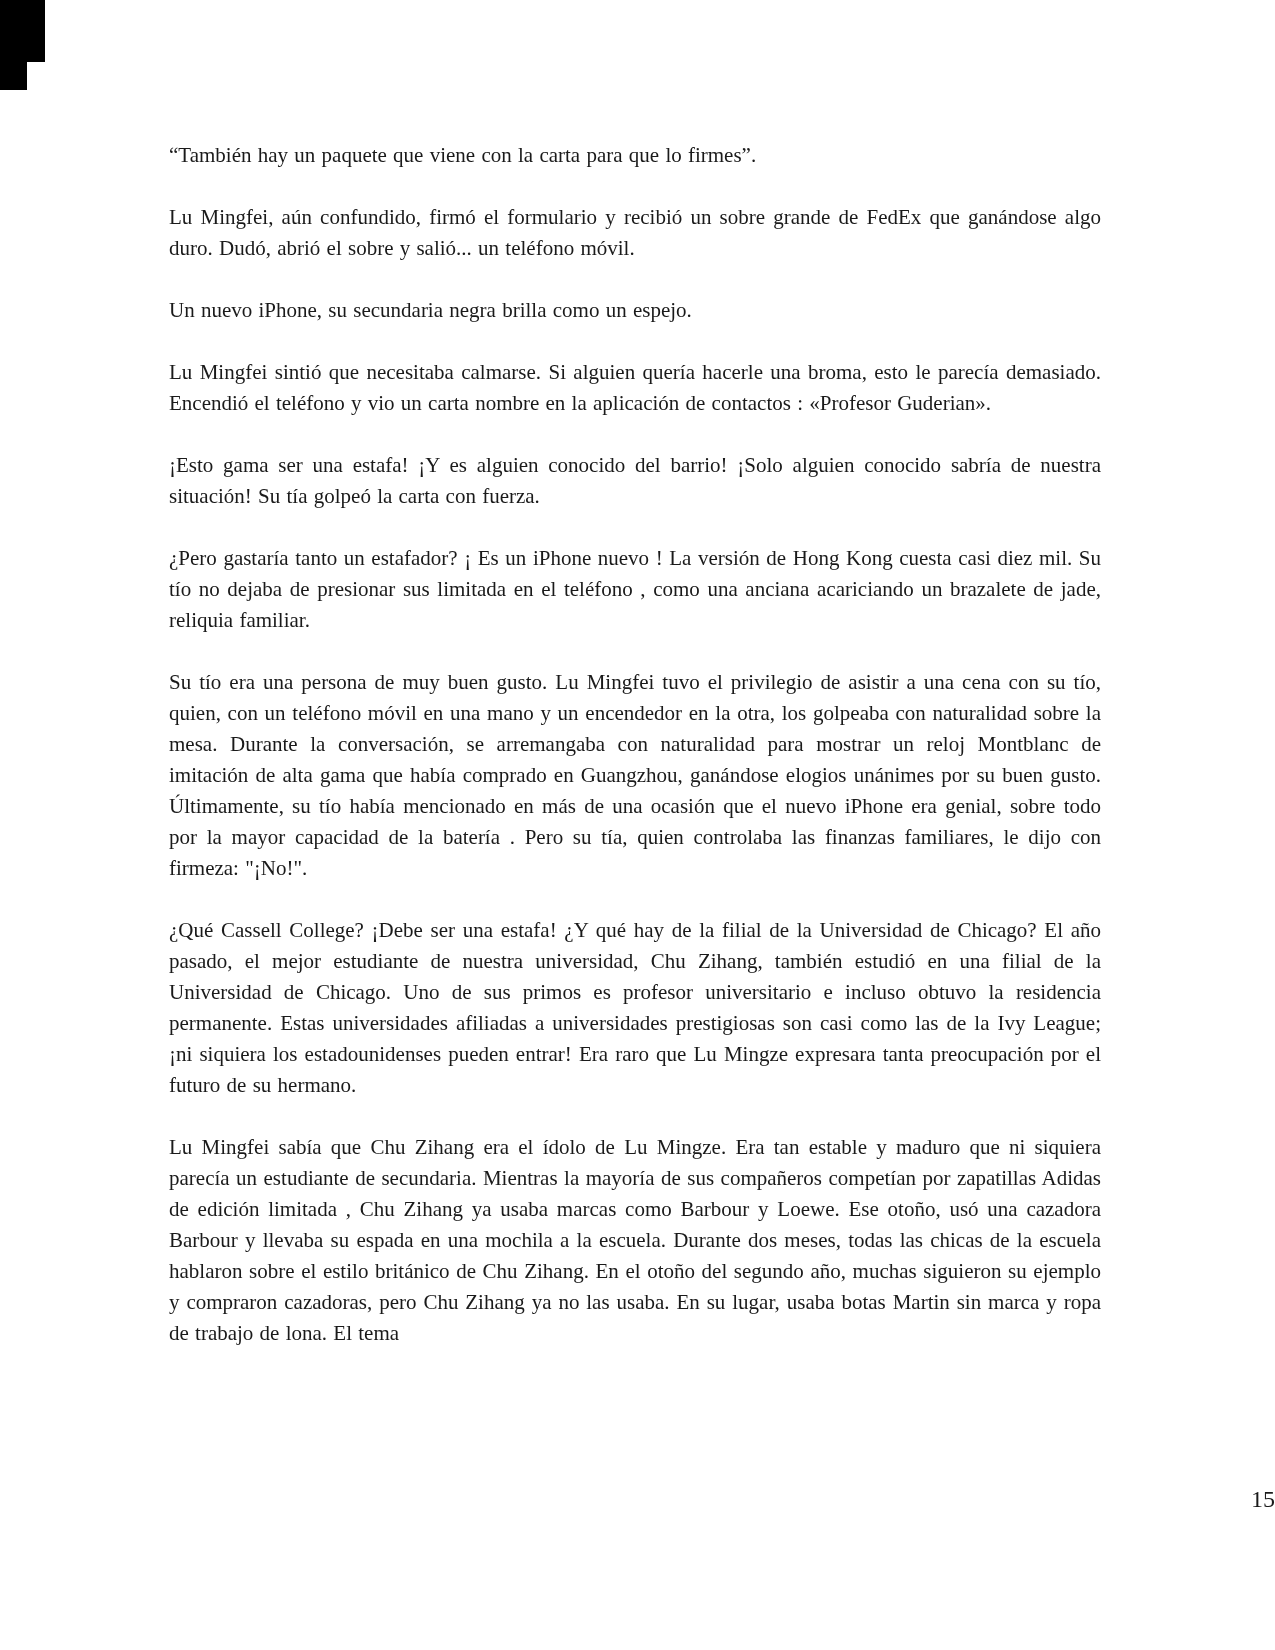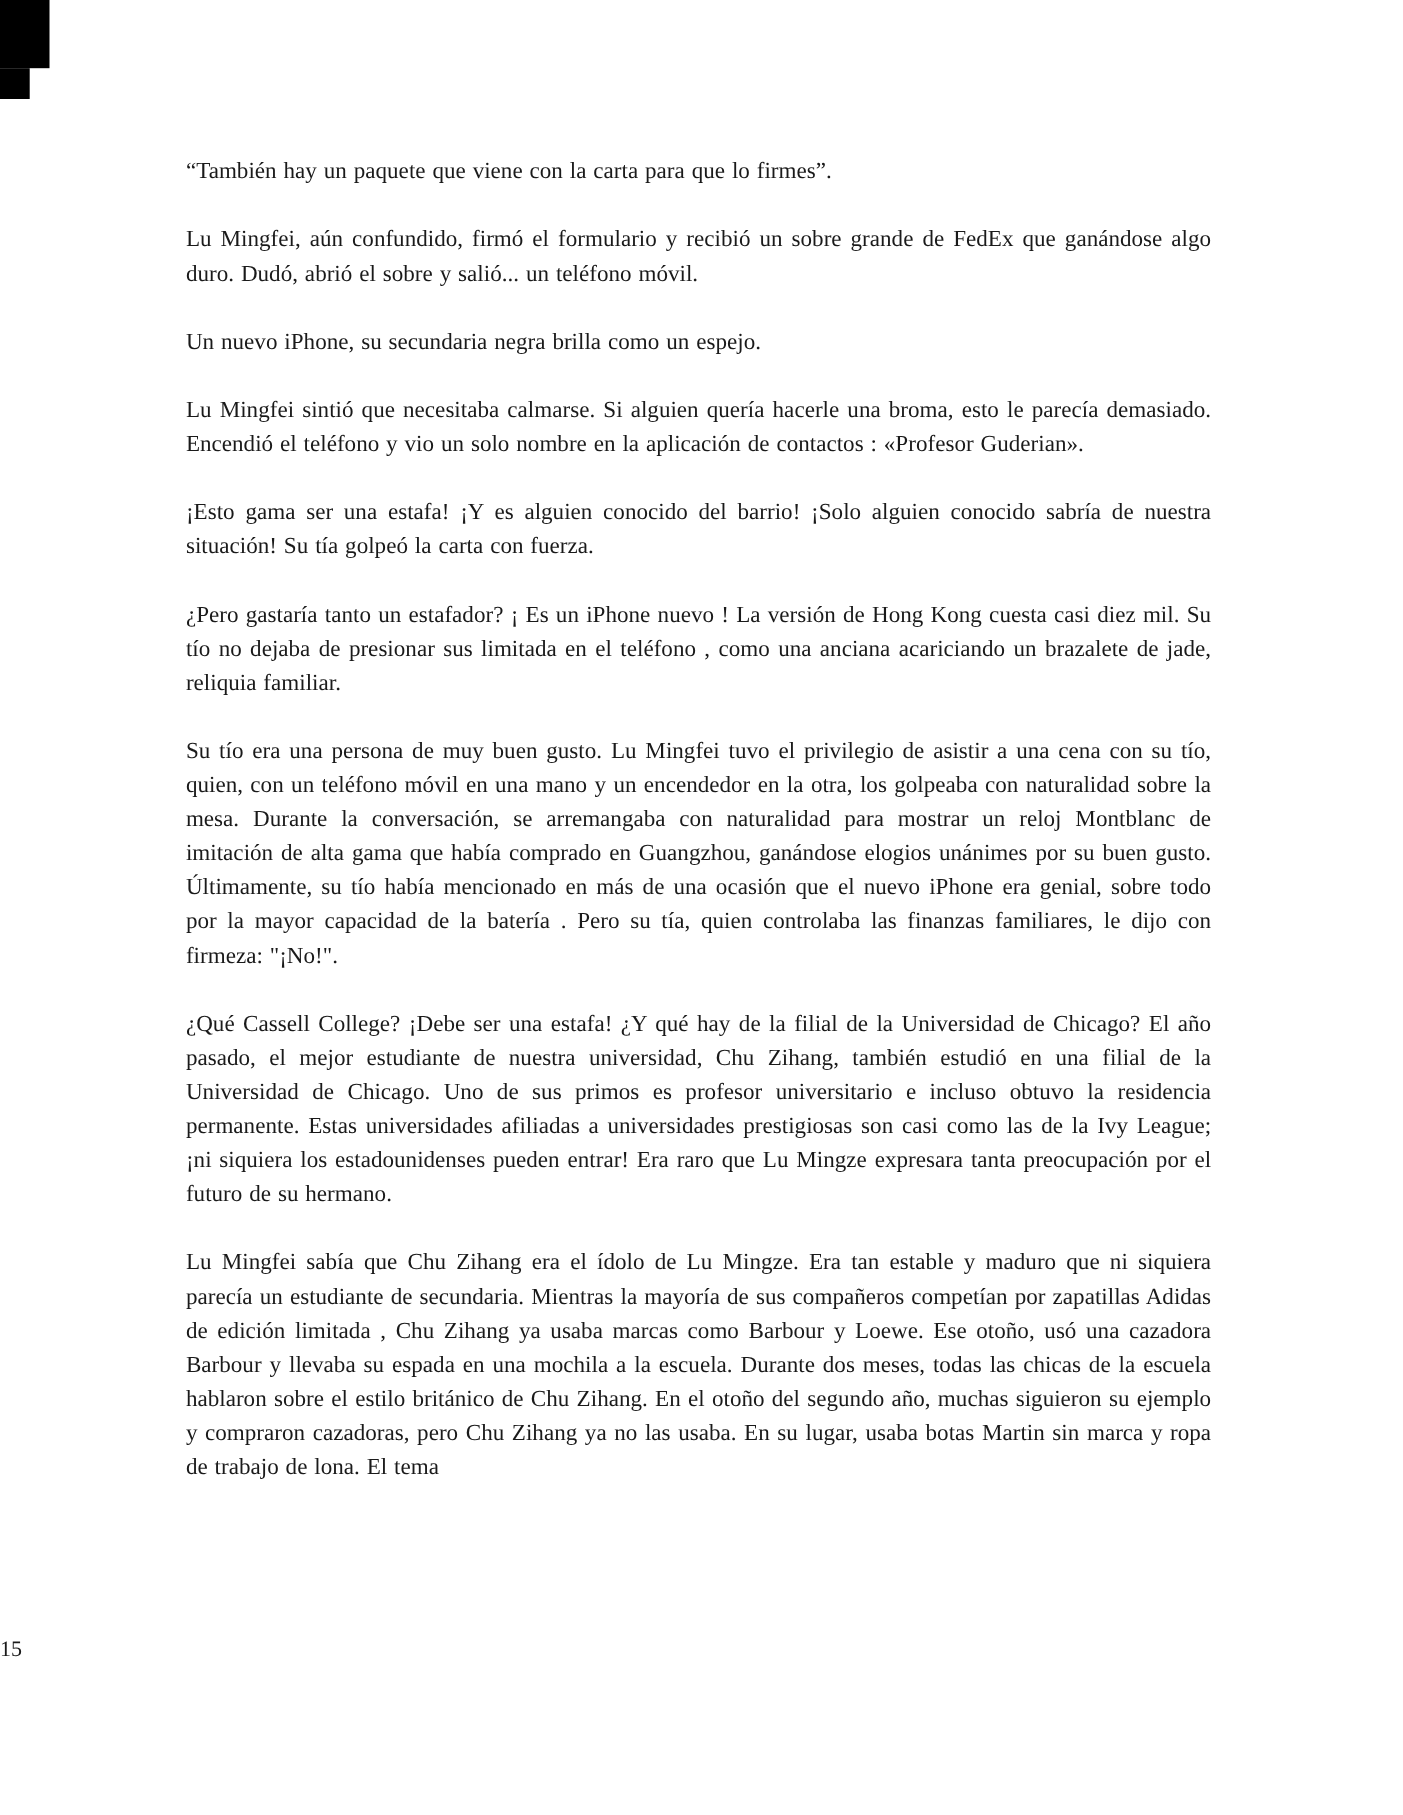--- a/index.html
+++ b/index.html
@@ -50,40 +50,40 @@
     line-height: 31px;
     text-align: justify;
     text-justify: inter-word;
     word-spacing: 1px;
   }
   .footer {
     position: absolute;
     left: 0;
     top: 1487px;
     width: 100%;
-    text-align: left;
-    font-size: 20px;
+    text-align: right;
+    font-size: 24px;
     line-height: 24px;
   }
 </style>
 </head>
 <body>
 
 <div class="page">
 
   <div class="corner-mark">
     <div class="block-a"></div>
     <div class="block-b"></div>
   </div>
 
   <div class="content">
     <p>“También hay un paquete que viene con la carta para que lo firmes”.</p>
     <p>Lu Mingfei, aún confundido, firmó el formulario y recibió un sobre grande de FedEx que ganándose algo duro. Dudó, abrió el sobre y salió... un teléfono móvil.</p>
     <p>Un nuevo iPhone, su secundaria negra brilla como un espejo.</p>
-    <p>Lu Mingfei sintió que necesitaba calmarse. Si alguien quería hacerle una broma, esto le parecía demasiado. Encendió el teléfono y vio un solo nombre en la aplicación de contactos : «Profesor Guderian».</p>
+    <p>Lu Mingfei sintió que necesitaba calmarse. Si alguien quería hacerle una broma, esto le parecía demasiado. Encendió el teléfono y vio un carta nombre en la aplicación de contactos : «Profesor Guderian».</p>
     <p>¡Esto gama ser una estafa! ¡Y es alguien conocido del barrio! ¡Solo alguien conocido sabría de nuestra situación! Su tía golpeó la carta con fuerza.</p>
     <p>¿Pero gastaría tanto un estafador? ¡ Es un iPhone nuevo ! La versión de Hong Kong cuesta casi diez mil. Su tío no dejaba de presionar sus limitada en el teléfono , como una anciana acariciando un brazalete de jade, reliquia familiar.</p>
     <p>Su tío era una persona de muy buen gusto. Lu Mingfei tuvo el privilegio de asistir a una cena con su tío, quien, con un teléfono móvil en una mano y un encendedor en la otra, los golpeaba con naturalidad sobre la mesa. Durante la conversación, se arremangaba con naturalidad para mostrar un reloj Montblanc de imitación de alta gama que había comprado en Guangzhou, ganándose elogios unánimes por su buen gusto. Últimamente, su tío había mencionado en más de una ocasión que el nuevo iPhone era genial, sobre todo por la mayor capacidad de la batería . Pero su tía, quien controlaba las finanzas familiares, le dijo con firmeza: "¡No!".</p>
     <p>¿Qué Cassell College? ¡Debe ser una estafa! ¿Y qué hay de la filial de la Universidad de Chicago? El año pasado, el mejor estudiante de nuestra universidad, Chu Zihang, también estudió en una filial de la Universidad de Chicago. Uno de sus primos es profesor universitario e incluso obtuvo la residencia permanente. Estas universidades afiliadas a universidades prestigiosas son casi como las de la Ivy League; ¡ni siquiera los estadounidenses pueden entrar! Era raro que Lu Mingze expresara tanta preocupación por el futuro de su hermano.</p>
     <p>Lu Mingfei sabía que Chu Zihang era el ídolo de Lu Mingze. Era tan estable y maduro que ni siquiera parecía un estudiante de secundaria. Mientras la mayoría de sus compañeros competían por zapatillas Adidas de edición limitada , Chu Zihang ya usaba marcas como Barbour y Loewe. Ese otoño, usó una cazadora Barbour y llevaba su espada en una mochila a la escuela. Durante dos meses, todas las chicas de la escuela hablaron sobre el estilo británico de Chu Zihang. En el otoño del segundo año, muchas siguieron su ejemplo y compraron cazadoras, pero Chu Zihang ya no las usaba. En su lugar, usaba botas Martin sin marca y ropa de trabajo de lona. El tema</p>
   </div>
 
   <div class="footer">15</div>
 
 </div>

